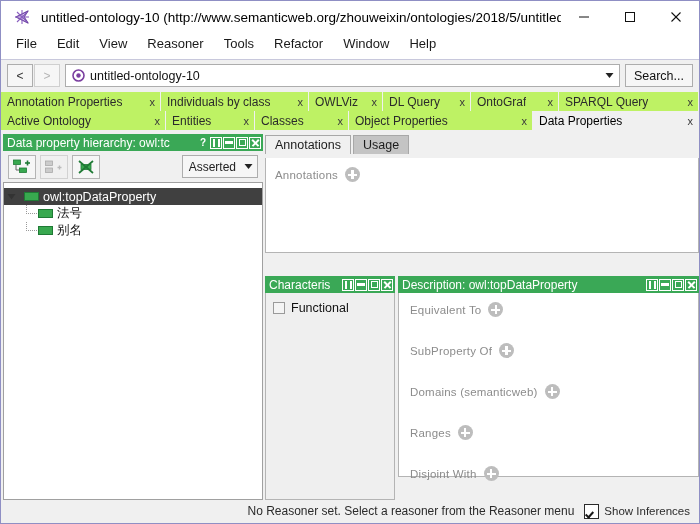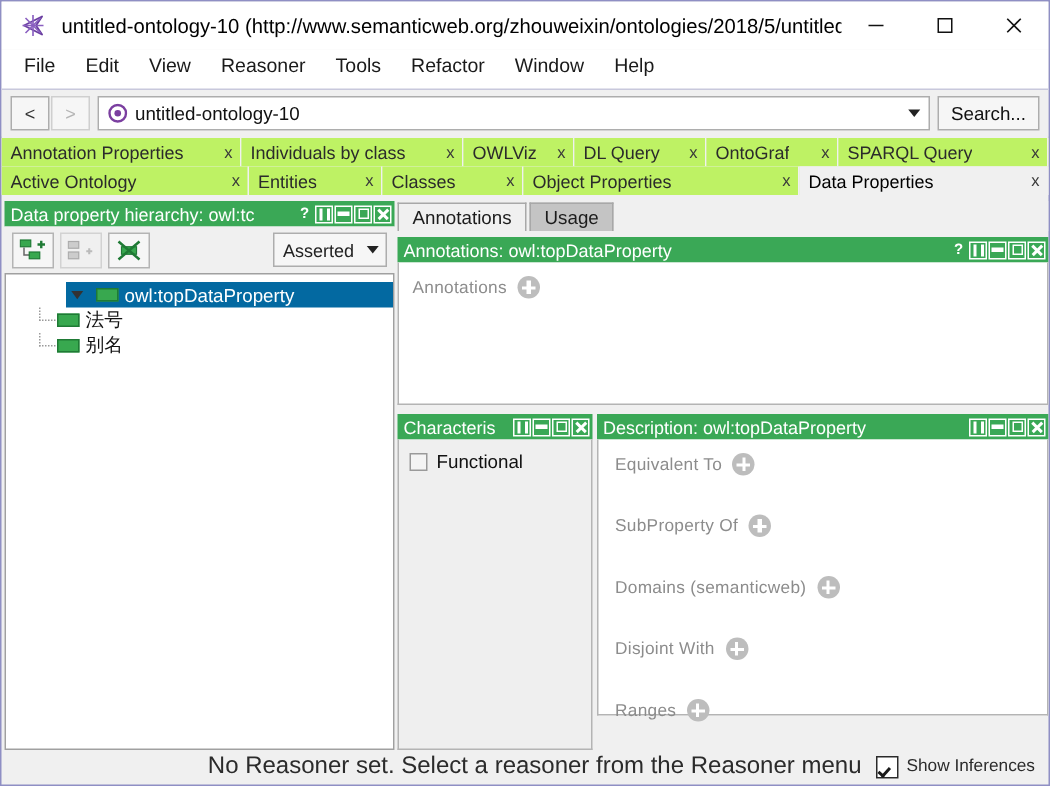--- a/index.html
+++ b/index.html
@@ -332,21 +332,21 @@
   }
   .tree-row {
     display: flex;
     align-items: center;
     height: 17px;
     font-size: 12.5px;
     cursor: default;
     white-space: nowrap;
   }
   .tree-row.root { margin-top: 5px; }
-  .tree-row.selected { background: #0369a1; margin-left: 40px; }
+  .tree-row.selected { background: #404040; }
   .tree-row.selected .tree-label { color: #ffffff; }
   .tree-indent { width: 16px; flex: 0 0 auto; }
   .twisty {
     width: 14px;
     flex: 0 0 auto;
     display: flex;
     align-items: center;
     justify-content: center;
   }
   .elbow {
@@ -500,21 +500,21 @@
     width: 696px;
     height: 22px;
     background: #f0f0f0;
     display: flex;
     align-items: center;
     justify-content: flex-end;
     padding-right: 8px;
     box-sizing: border-box;
   }
   .status-text {
-    font-size: 16px;
+    font-size: 12px;
     color: #2b2b2b;
     margin-right: 10px;
     white-space: nowrap;
   }
   .status-check {
     display: flex;
     align-items: center;
     font-size: 11.5px;
     color: #2b2b2b;
     cursor: default;
@@ -730,30 +730,20 @@
   </div>
 
   <div class="right-side">
 
     <div class="inner-tabs">
       <div class="inner-tab active">Annotations</div>
       <div class="inner-tab">Usage</div>
     </div>
 
     <div class="annot-panel">
-      <div class="panel-header">
-        <span class="panel-title">Annotations: owl:topDataProperty</span>
-        <span class="hdr-btns">
-          <span class="hdr-btn help"></span>
-          <span class="hdr-btn split"></span>
-          <span class="hdr-btn minim"></span>
-          <span class="hdr-btn maxim"></span>
-          <span class="hdr-btn closep"></span>
-        </span>
-      </div>
       <div class="annot-body">
         <div class="field-row">
           <span>Annotations</span>
           <span class="plus-btn"></span>
         </div>
       </div>
     </div>
 
     <div class="charac-panel">
       <div class="panel-header">
@@ -790,25 +780,25 @@
         </div>
         <div class="field-row">
           <span>SubProperty Of</span>
           <span class="plus-btn"></span>
         </div>
         <div class="field-row">
           <span>Domains (semanticweb)</span>
           <span class="plus-btn"></span>
         </div>
         <div class="field-row">
-          <span>Disjoint With</span>
+          <span>Ranges</span>
           <span class="plus-btn"></span>
         </div>
         <div class="field-row">
-          <span>Ranges</span>
+          <span>Disjoint With</span>
           <span class="plus-btn"></span>
         </div>
       </div>
     </div>
   </div>
 
   <div class="statusbar">
     <span class="status-text">No Reasoner set. Select a reasoner from the Reasoner menu</span>
     <span class="status-check">
       <span class="cb"></span>

